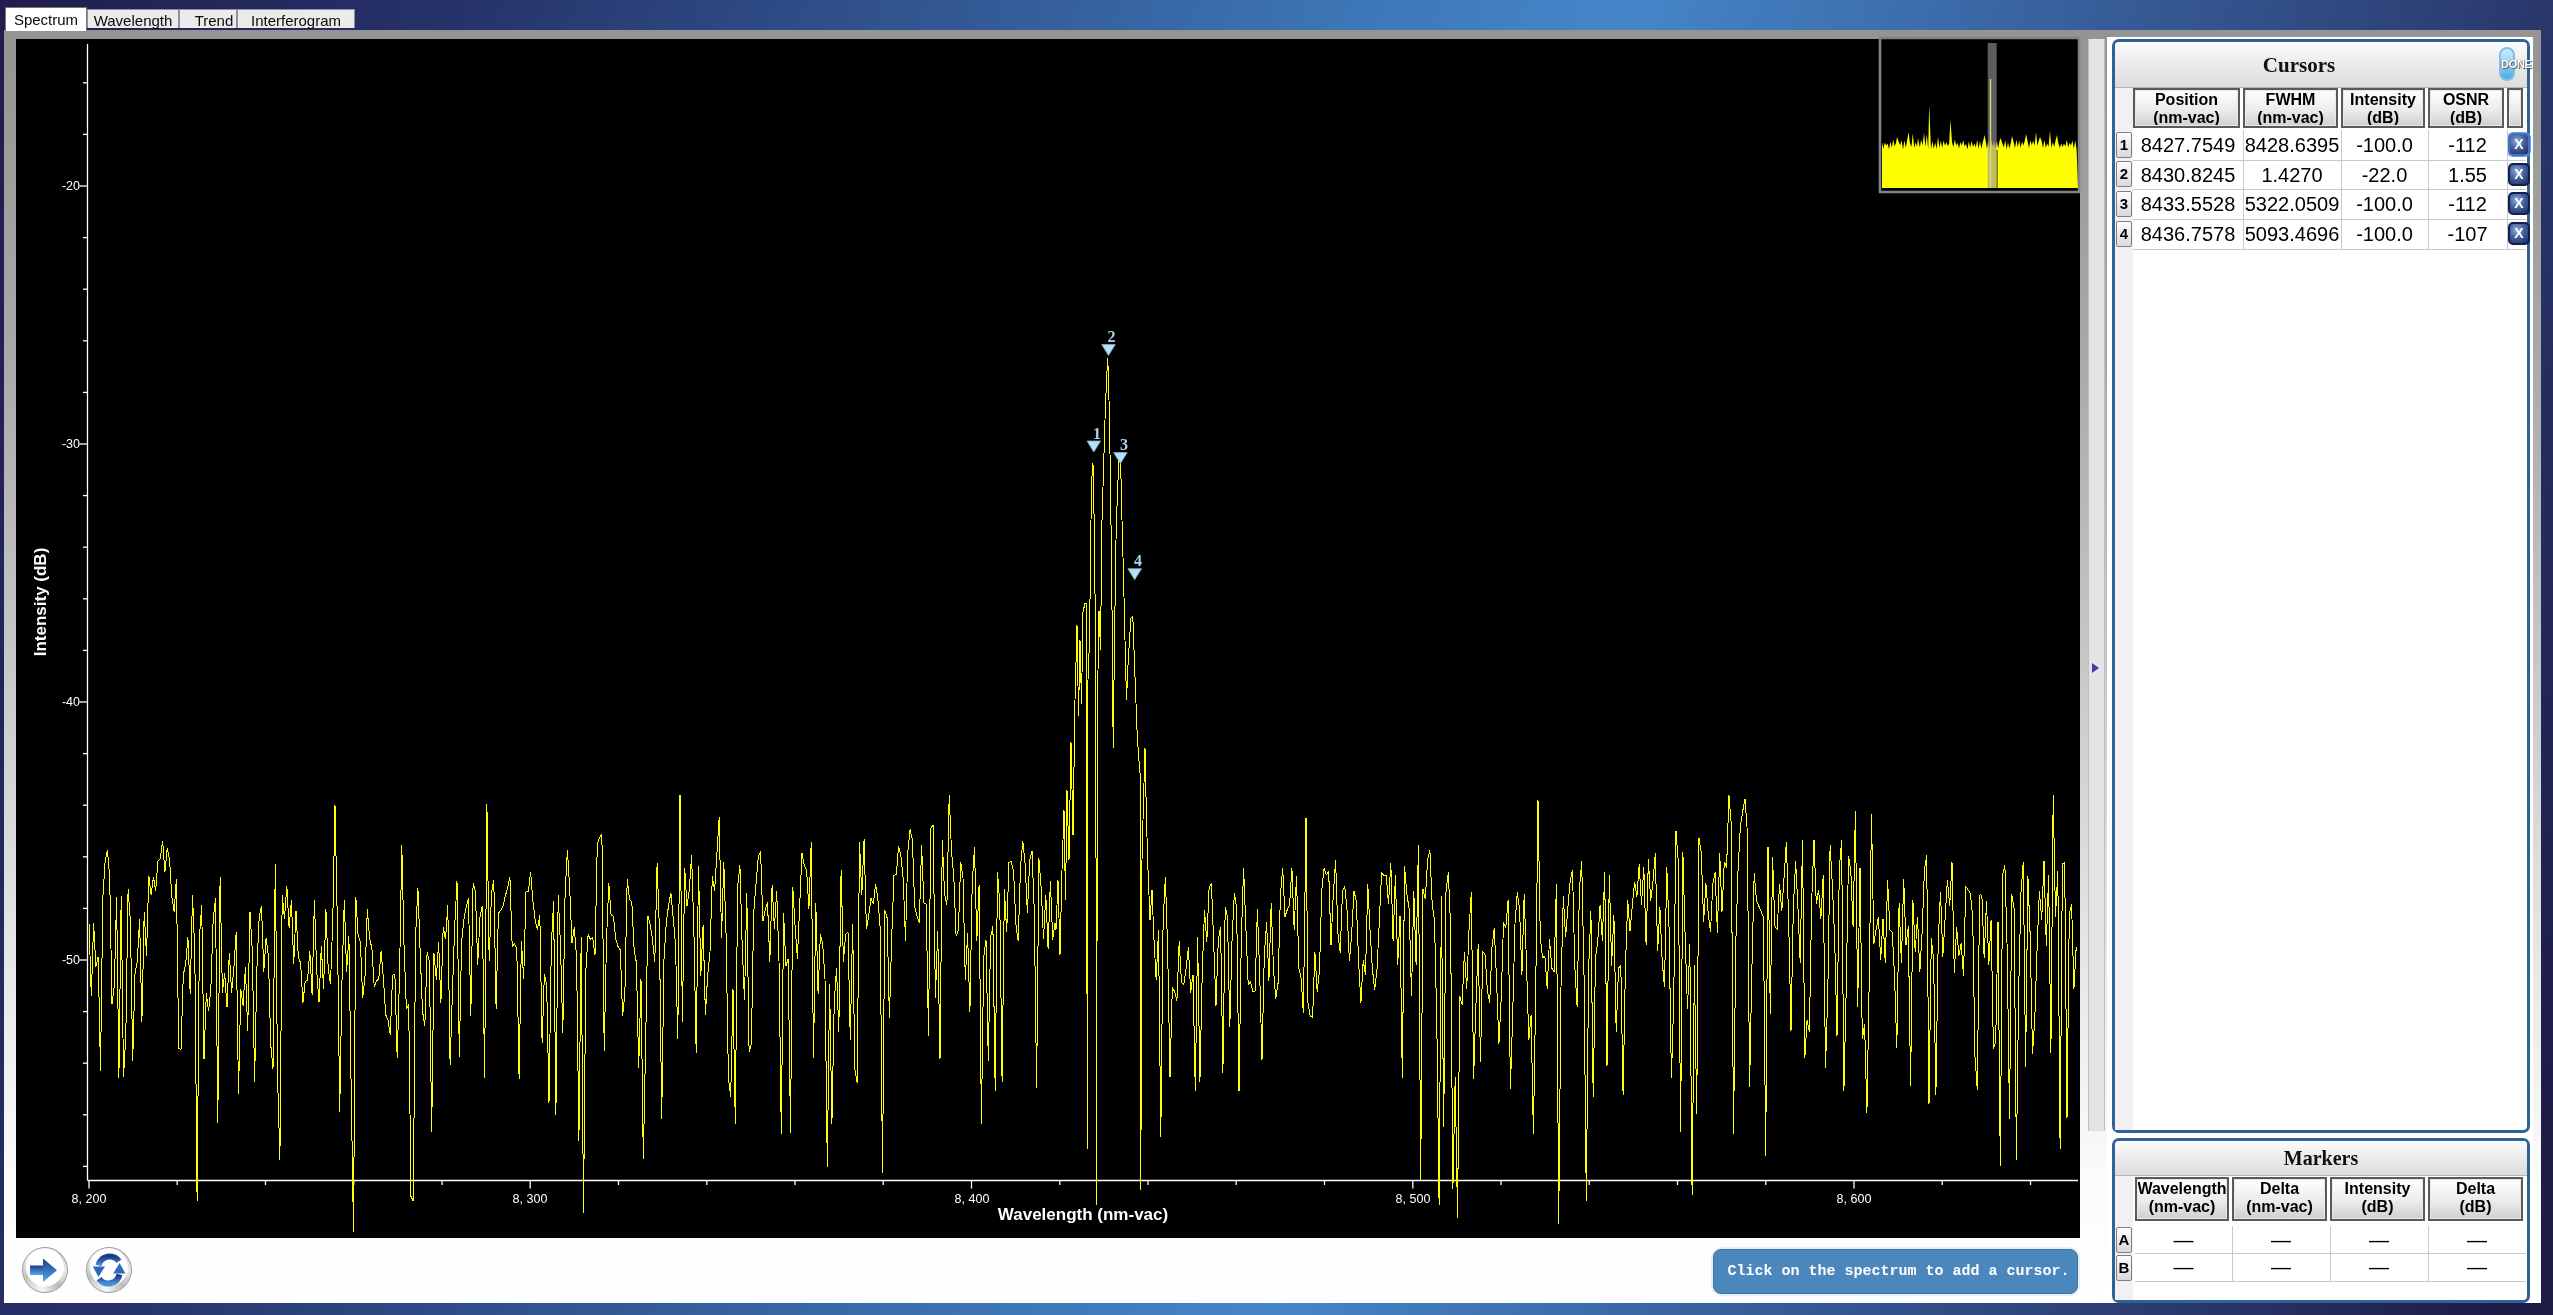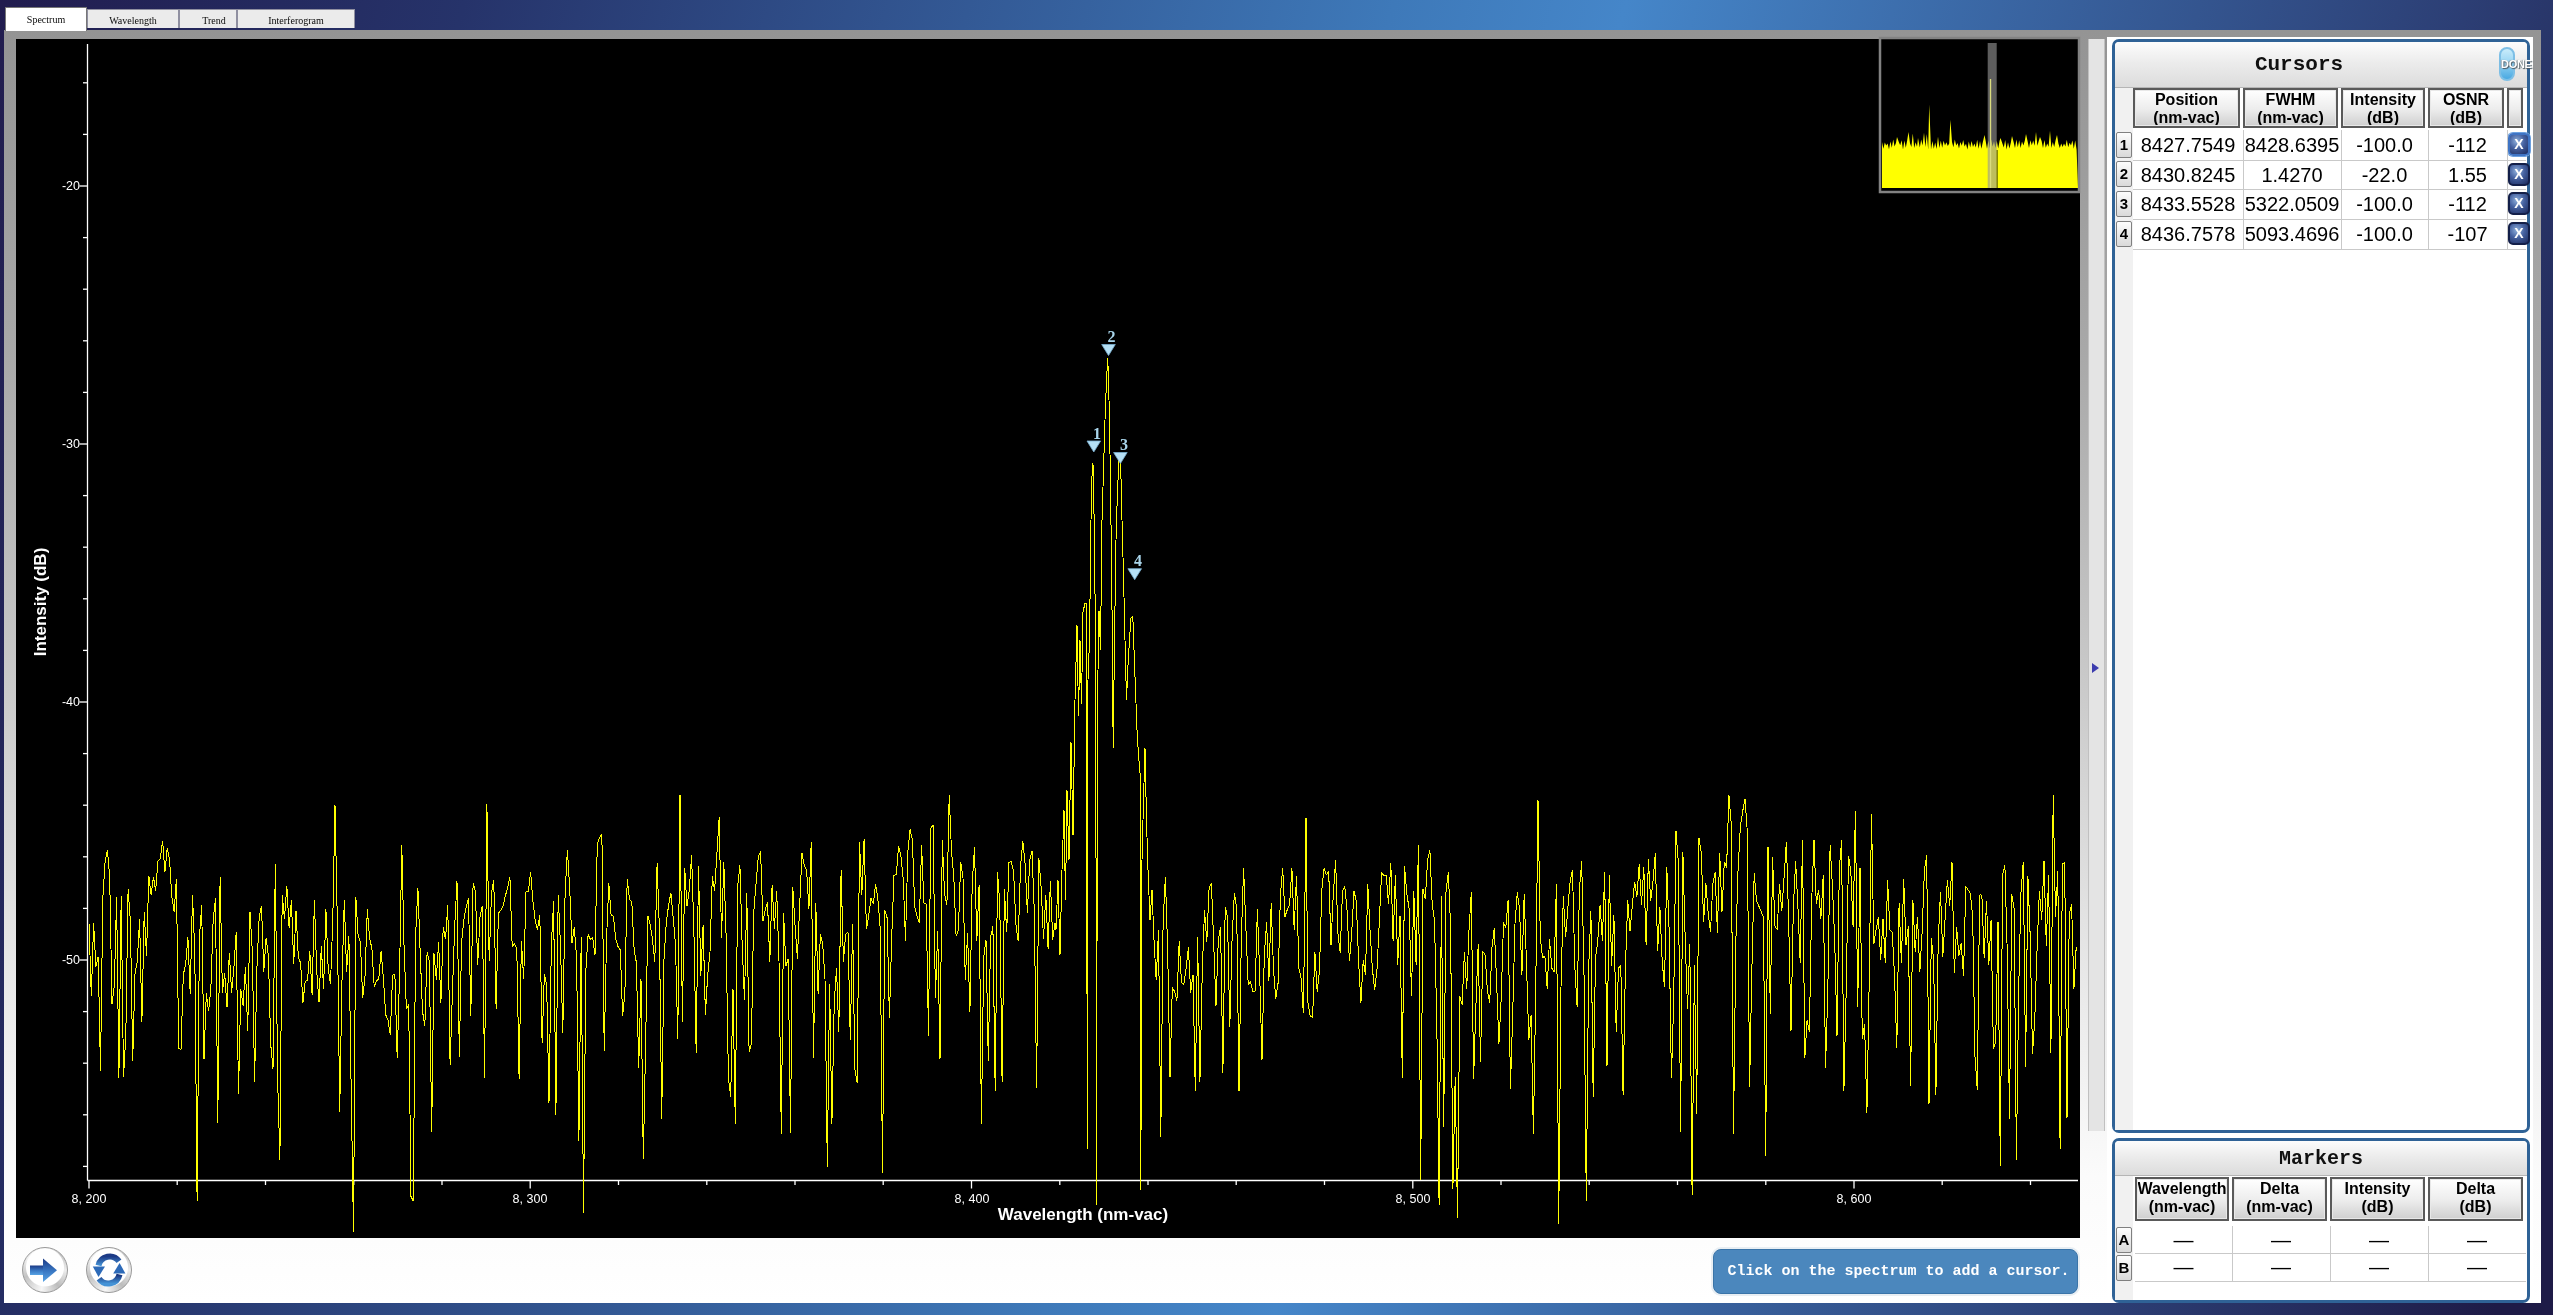--- a/index.html
+++ b/index.html
@@ -5,21 +5,21 @@
 body { position:relative; font-family:"Liberation Sans",sans-serif;
   background:linear-gradient(105deg,#211c4e 0%,#26336a 16%,#3e79b9 48%,#4586c9 56%,#2c3e74 85%,#1e1b47 98%); }
 .abs { position:absolute; }
 
 
 #interior { left:4px; top:30px; width:2537px; height:1273px;
   background:linear-gradient(#949494 0%,#a8a8a8 25%,#c8c8c8 50%,#e3e3e3 70%,#fbfbfb 90%,#fff 100%); }
 
 
 .tab { top:9px; height:19px; background:#ebebeb; border:1px solid #8f8fa0; border-bottom:none;
-  color:#0a0a0a; font-family:Liberation Serif, serif; font-size:10px;
+  color:#0a0a0a; font-family:Liberation Sans, sans-serif; font-size:15px;
   text-align:center; line-height:21px; }
 #tab0 { left:5px; top:7px; height:24px; width:82px; background:#fff; line-height:23px; z-index:3; border-color:#777; }
 #tab1 { left:87px; width:92px; }
 #tab2 { left:179px; width:58px;padding-left:12px; }
 #tab3 { left:237px; width:118px; }
 
 
 #plot { left:16px; top:39px; width:2064px; height:1199px; background:#000; }
 
 
@@ -30,21 +30,21 @@
 
 
 #rightbg { left:2107px; top:37px; width:426px; height:1266px; background:#fff; }
 
 
 .panel { border:3px solid #2f6296; border-radius:7px; background:#fff; }
 #cursors { left:2112px; top:39px; width:418px; height:1094px; }
 #markers { left:2112px; top:1138px; width:418px; height:165px; }
 .ptitle { left:0; top:0; width:100%; background:linear-gradient(#fcfcfc,#ececec 45%,#dcdcdc);
   border-bottom:1px solid #b5b5b5; border-radius:4px 4px 0 0;
-  font-family:Liberation Mono, monospace; font-weight:bold; color:#111; text-align:center; }
+  font-family:Liberation Serif, serif; font-weight:bold; color:#111; text-align:center; }
 #cursors .ptitle { height:46px; font-size:21px; line-height:46px; }
 #markers .ptitle { height:35px; font-size:20px; line-height:35px; }
 .gutter { left:0; width:18px; background:#f1f1f1; }
 #cursors .gutter { top:46px; height:1042px; }
 #markers .gutter { top:35px; height:124px; }
 .hbox { position:absolute; top:46px; height:40px; background:linear-gradient(#ffffff,#ececec 55%,#cfcfcf);
   border:2px solid #5a5a5a; outline:1px solid #e8e8e8; outline-offset:-3px;
   font-weight:bold; font-size:16px; line-height:18px; text-align:center; color:#000; padding-top:1px; }
 .rnum { position:absolute; left:1px; width:16px; height:26px; background:linear-gradient(#fdfdfd,#d9d9d9);
   border:1px solid #808080; border-radius:2px; font-weight:bold; font-size:15px;

